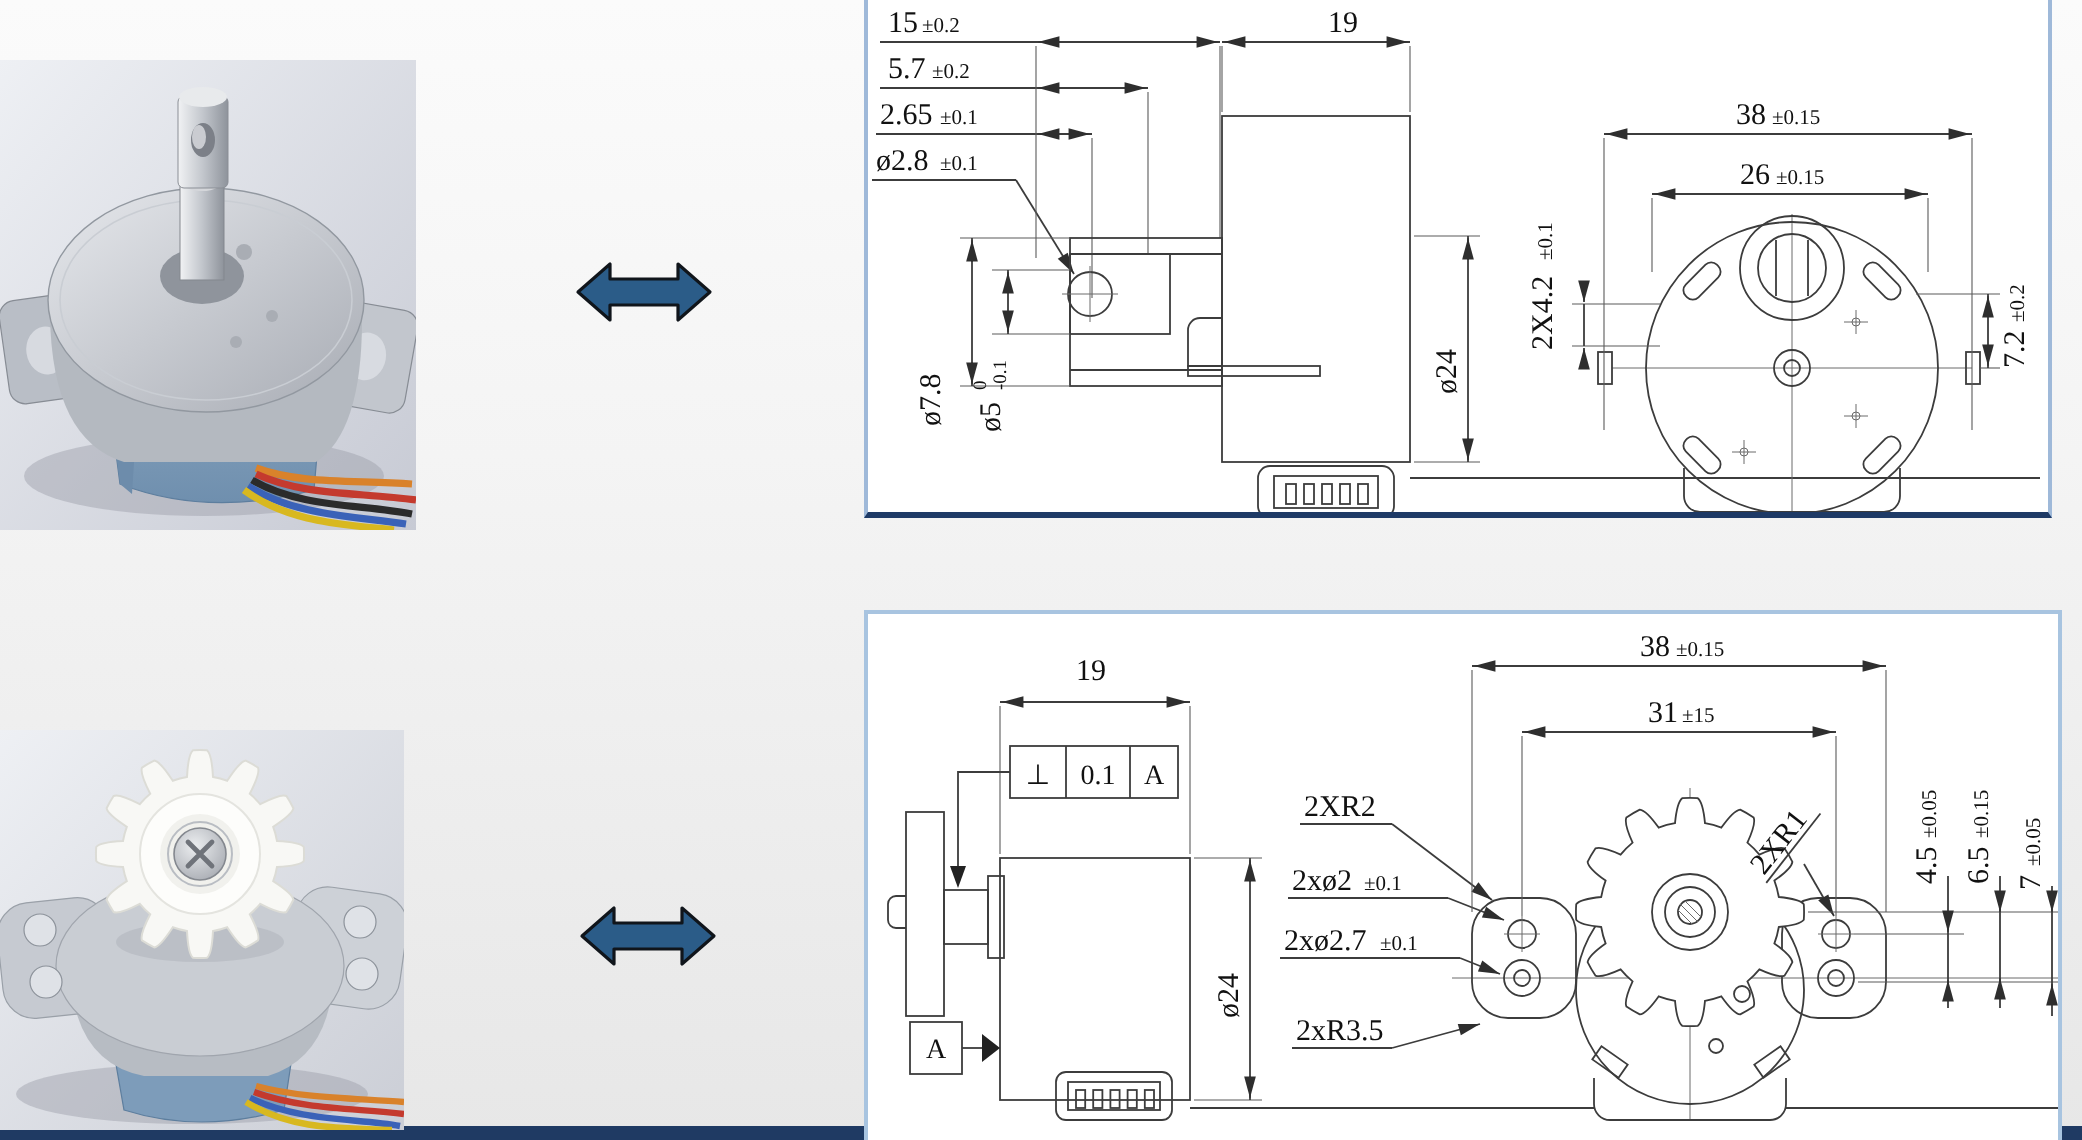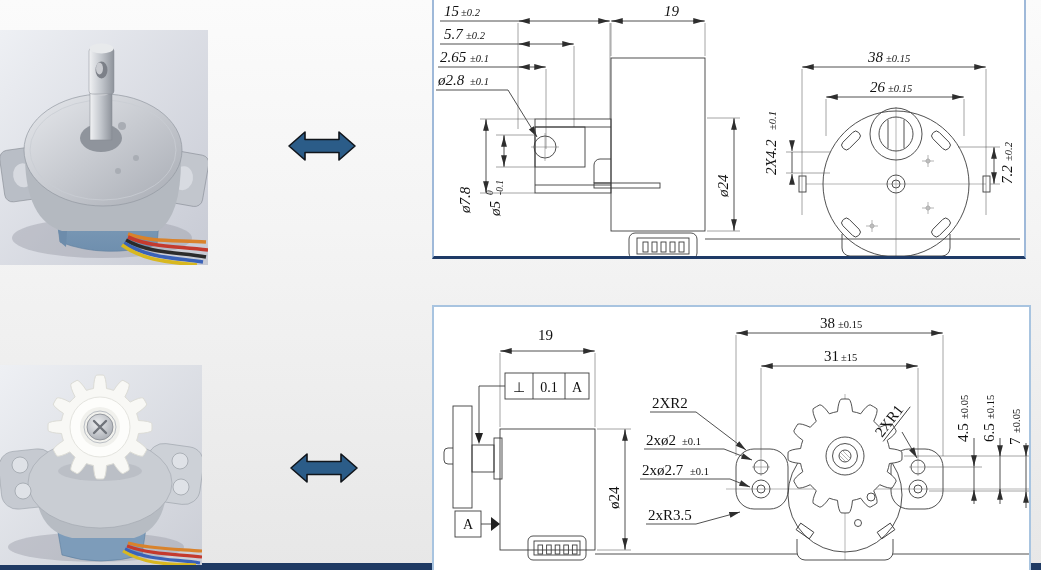--- a/index.html
+++ b/index.html
@@ -5,21 +5,21 @@
   html,body{margin:0;padding:0;}
   .stage{position:relative;width:1041px;height:570px;overflow:hidden;
     background:linear-gradient(180deg,#fbfbfb 0%,#f4f4f4 40%,#e7e7e7 100%);
     font-family:"Liberation Serif",serif;}
   .footer-bar{position:absolute;left:0;bottom:0;width:100%;height:7px;background:#1f3a63;z-index:0;}
   .photo{position:absolute;z-index:1;}
   .photo svg{display:block;}
   .arrow-wrap{position:absolute;z-index:1;}
   .panel{position:absolute;background:#ffffff;z-index:2;box-sizing:border-box;}
   .panel-top{left:432px;top:0;width:594px;height:259px;
-    border:2px solid #9fb9d9;border-top:none;border-bottom:3px solid #1e3a66;font-style:italic;}
+    border:2px solid #9fb9d9;border-top:none;border-bottom:3px solid #1e3a66;}
   .panel-bottom{left:432px;top:305px;width:599px;height:265px;
     border:2px solid #a8c4e0;border-bottom:none;}
   .panel svg{display:block;width:100%;height:100%;}
   svg text{font-family:"Liberation Serif",serif;fill:#111;}
   .dl{stroke:#3c3c3c;stroke-width:0.9;fill:none;}
   .tl{stroke:#5a5a5a;stroke-width:0.55;fill:none;}
   .cl{stroke:#6a6a6a;stroke-width:0.5;fill:none;}
   .tmain{font-size:15px;}
   .ttol{font-size:10.5px;}
   .tsmall{font-size:9.5px;}

